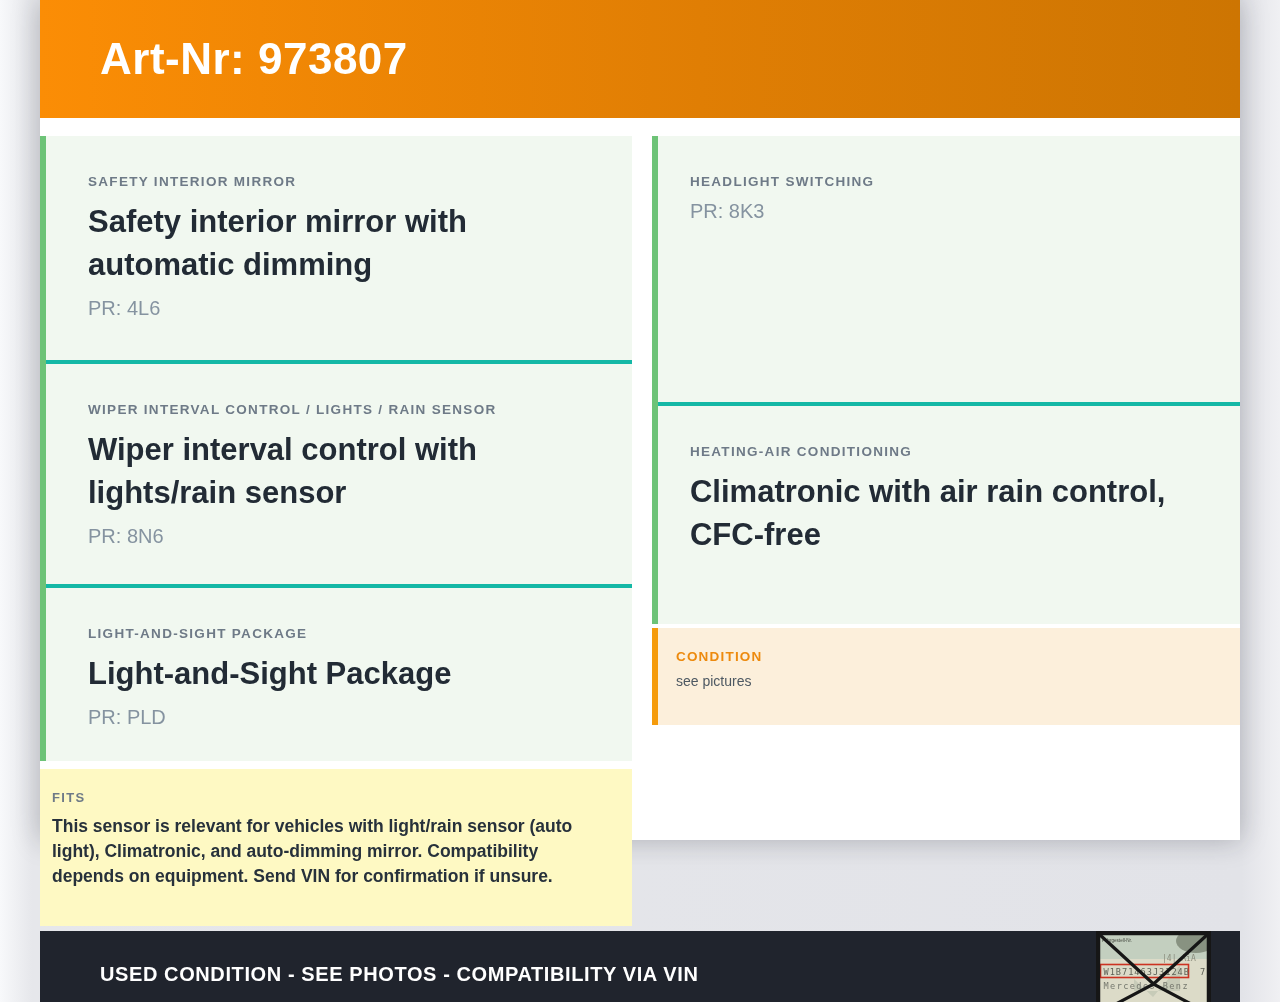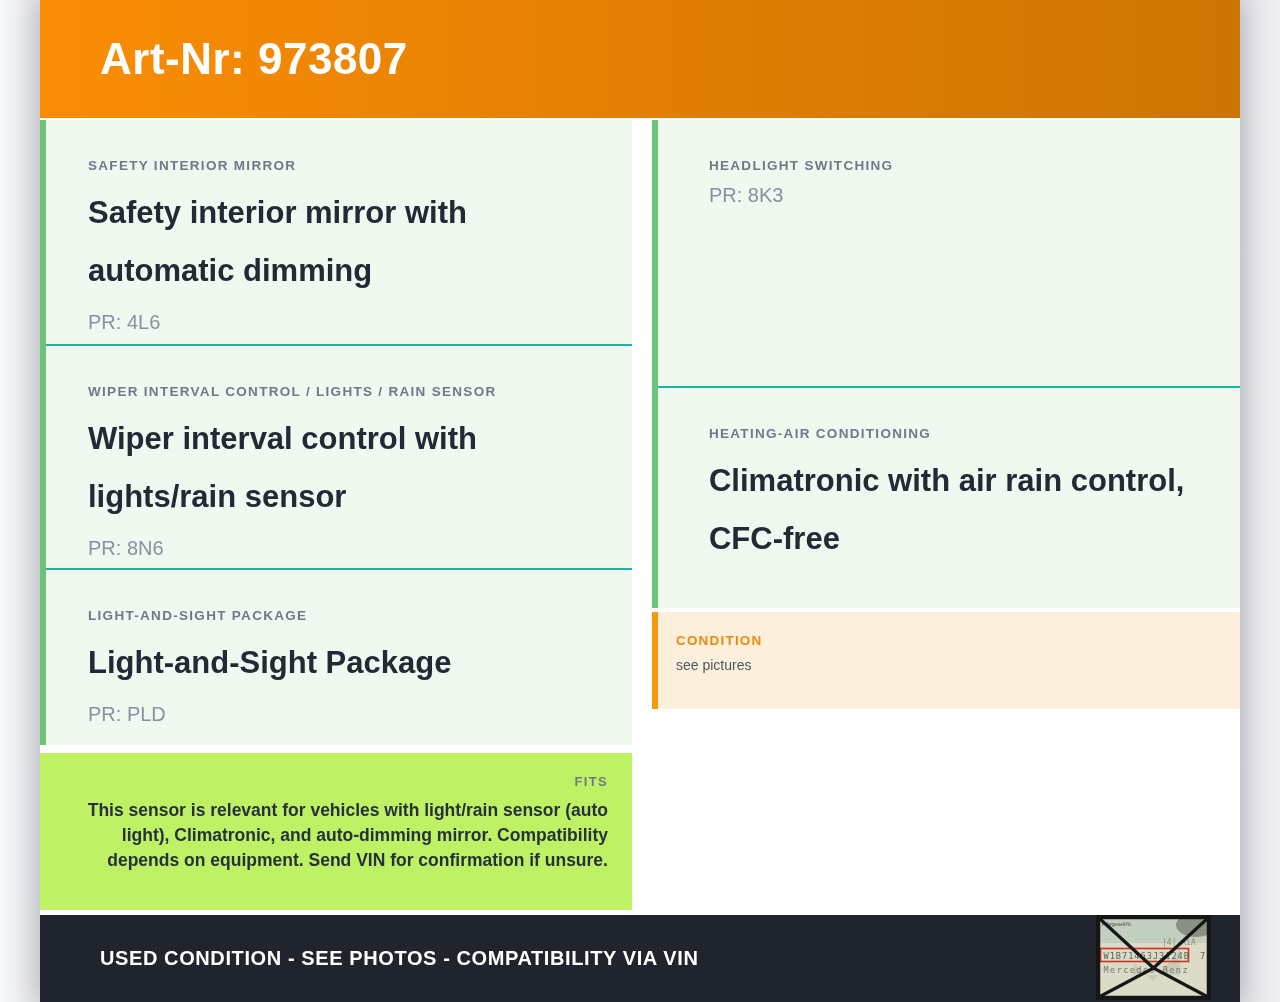--- a/index.html
+++ b/index.html
@@ -3,67 +3,67 @@
 <meta charset="utf-8">
 <style>
   * { margin: 0; padding: 0; box-sizing: border-box; }
   html, body { width: 1280px; height: 1002px; }
   body {
     font-family: "Liberation Sans", sans-serif;
     background: linear-gradient(90deg, #f8f9fb 0%, #e6e7eb 2.5%, #e2e3e8 97%, #f0f0f3 100%);
     overflow: hidden;
   }
   .content {
-    width: 1200px; height: 1002px;
+    width: 1200px; height: 840px;
     margin: 0 auto;
     background: #ffffff;
     box-shadow: 0 0 26px rgba(25, 30, 40, 0.28);
     display: flex; flex-direction: column;
   }
   
   .header {
     height: 118px; flex: 0 0 118px;
     background: linear-gradient(90deg, #fb8d05 0%, #e07e04 55%, #cd7502 100%);
     display: flex; align-items: center;
     padding-left: 60px;
   }
   .header h1 {
     color: #ffffff; font-size: 44px; font-weight: 700; letter-spacing: 0.5px;
   }
   
   .main {
-    margin-top: 2px;
+    margin-top: 18px;
     height: 795px; flex: 0 0 795px;
     display: flex; gap: 20px;
   }
   .col-left  { width: 600px; display: flex; flex-direction: column; }
   .col-right { width: 596px; display: flex; flex-direction: column; }
 
   .green-stack {
     background: #f1f8f0;
     border-left: 6px solid #6dc377;
   }
   .feature {
     padding: 38px 38px 0 42px;
   }
-  .feature + .feature { border-top: 2px solid #14b8a6; }
+  .feature + .feature { border-top: 4px solid #14b8a6; }
   .col-left .feature-1 { min-height: 224px; }
   .col-left .feature-2 { min-height: 224px; }
   .col-left .feature-3 { min-height: 177px; }
-  .col-right .feature { padding-left: 51px; }
+  .col-right .feature { padding-left: 32px; }
   .col-right .feature-1 { min-height: 266px; }
   .col-right .feature-2 { min-height: 222px; }
 
   .feature-label {
     font-size: 13.5px; font-weight: 700; letter-spacing: 1.3px;
     color: #6e7a87; text-transform: uppercase;
     margin-bottom: 11px;
   }
   .feature-title {
-    font-size: 31px; font-weight: 700; line-height: 58px;
+    font-size: 31px; font-weight: 700; line-height: 43px;
     color: #222b35; letter-spacing: 0;
   }
   .feature-pr {
     margin-top: 11px;
     font-size: 20px; color: #8593a0;
   }
 
   
   .condition-card {
     margin-top: 4px;
@@ -78,23 +78,22 @@
     margin-bottom: 9px;
   }
   .condition-value {
     font-size: 14px; font-weight: 500; color: #4d5862;
   }
 
   
   .fits-card {
     margin-top: 8px;
     min-height: 157px;
-    background: #bef264;
-    padding: 21px 24px 0 39px;
-    text-align: right;
+    background: #fef9c3;
+    padding: 21px 24px 0 12px;
   }
   .fits-label {
     font-size: 13px; font-weight: 700; letter-spacing: 1.3px;
     color: #6e7a87; text-transform: uppercase;
     margin-bottom: 9px;
   }
   .fits-text {
     font-size: 17.5px; font-weight: 700; line-height: 25px;
     color: #27313b; max-width: 555px;
   }

